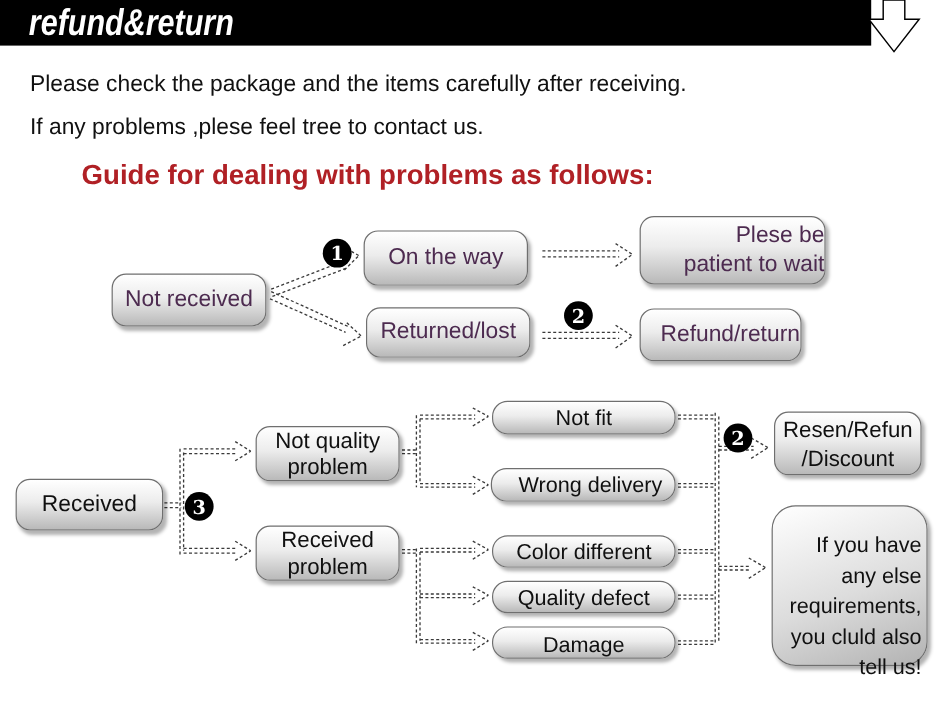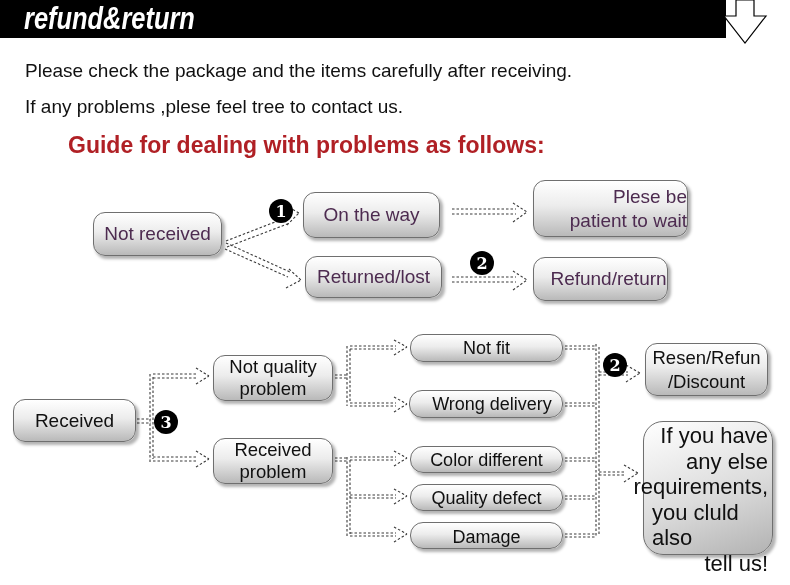--- a/index.html
+++ b/index.html
@@ -28,23 +28,23 @@
     background:linear-gradient(180deg,#ffffff 0%,#ececec 45%,#b9b9b9 100%);
     box-shadow:2.5px 3px 3px rgba(0,0,0,0.30);
     display:flex; flex-direction:column; align-items:center; justify-content:center;
     font-size:19px; line-height:22px; text-align:center;
   }
   .purple { color:#4d2b50;text-align:right; }
   .dark { color:#101010; }
   .thin { border-radius:13px; font-size:18px; }
   .leftalign { align-items:flex-end; text-align:left; }
   .note-box {
-    border-radius:20px; line-height:25.5px; font-size:22px;
+    border-radius:20px; line-height:25.5px; font-size:18px;
     background:linear-gradient(160deg,#ffffff 0%,#dcdcdc 55%,#b2b2b2 100%);
-    justify-content:flex-start; padding:1px 4px 0 8px;
+    justify-content:flex-start; padding:20px 4px 0 8px;
   }
   
   .badge {
     position:absolute; width:24px; height:24px; border-radius:50%; background:#000000;
     color:#ffffff; font-weight:bold; font-size:16px; font-family:"DejaVu Serif","Liberation Serif",serif;
     display:flex; align-items:center; justify-content:center;
   }
   .arrows { position:absolute; left:0; top:0; pointer-events:none; }
 </style>
 </head>
@@ -106,21 +106,21 @@
     <path d="M565,534 L596,534 M565,537 L596,537"></path>
     <path d="M596,344 L596,537 M599,347 L599,534"></path>
 
     <path d="M599,372 L628,372 M599,375 L628,375"></path>
     <path d="M626,365 L640,373 M626,382 L640,373"></path>
 
     <path d="M599,472 L626,472 M599,475 L626,475"></path>
     <path d="M624,465 L638,473 M624,482 L638,473"></path>
   </svg>
 
-  <div class="fbox purple" style="left:93px; top:212px; width:129px; height:44px;">
+  <div class="fbox purple" style="left:93px; top:228px; width:129px; height:44px;">
     <span>Not received</span>
   </div>
 
   <div class="badge" style="left:269px; top:199px;">
     <span>1</span>
   </div>
 
   <div class="fbox purple" style="left:303px; top:192px; width:137px; height:46px;">
     <span>On the way</span>
   </div>

